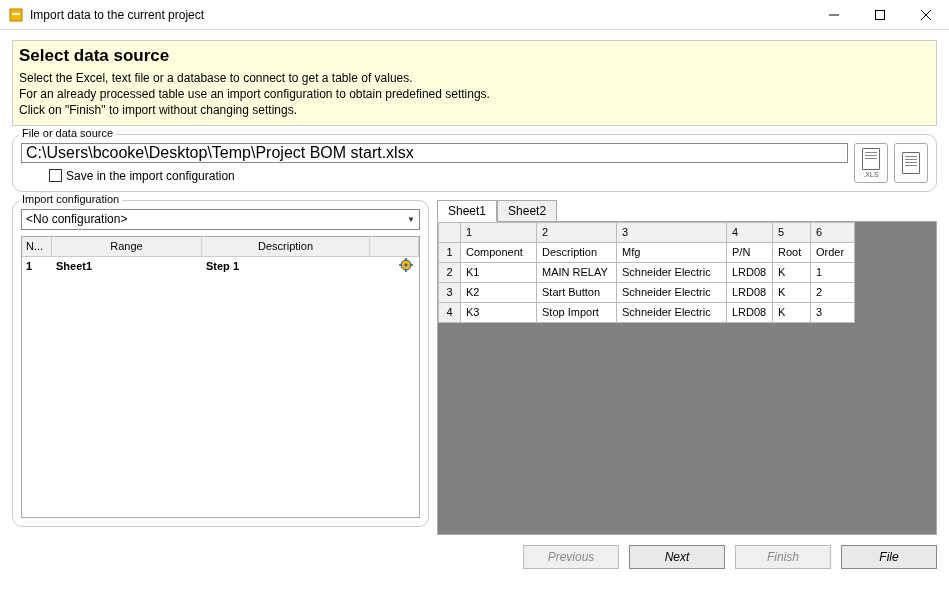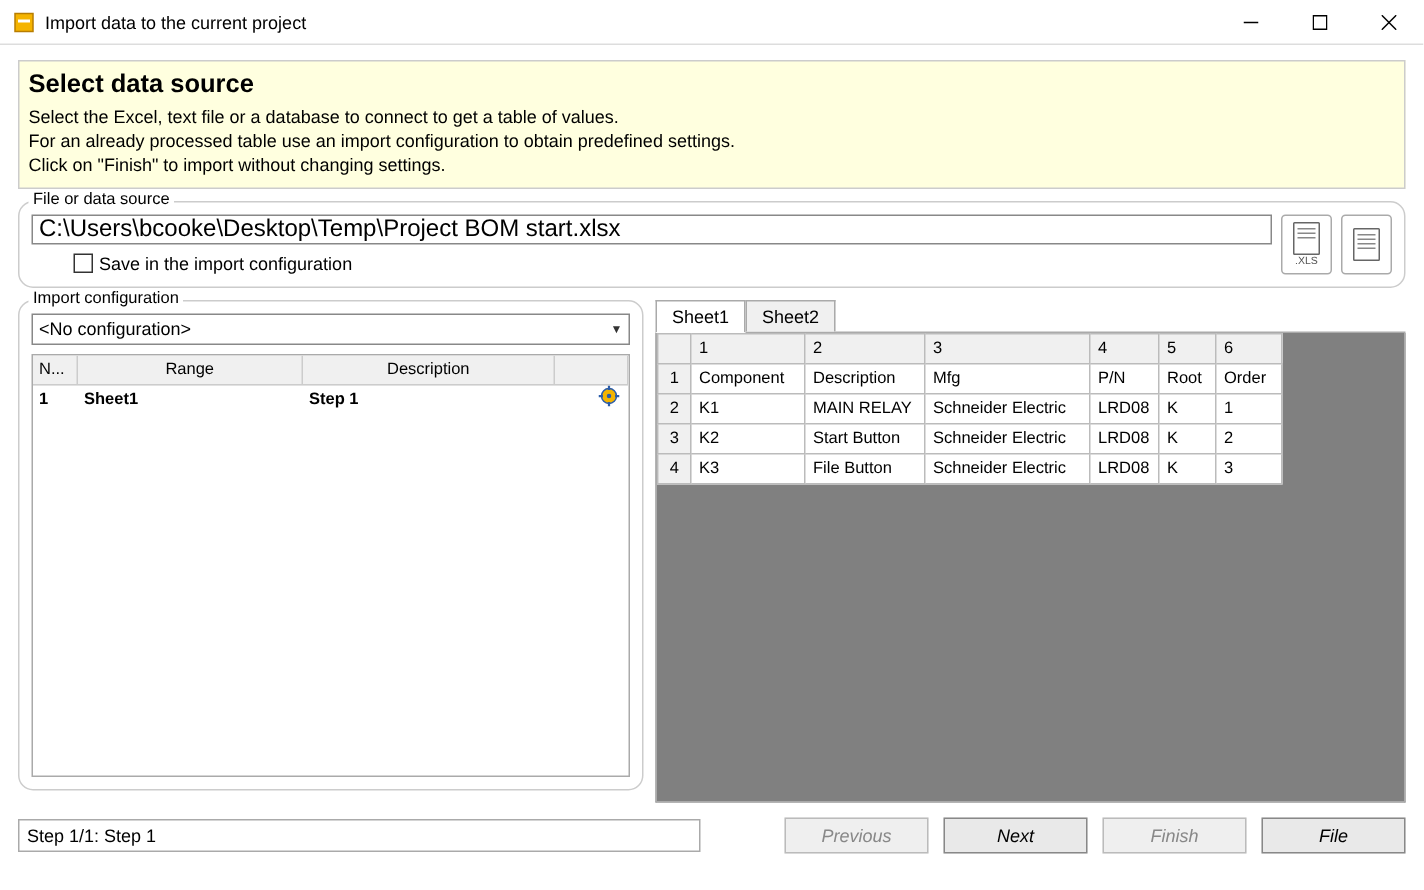--- a/index.html
+++ b/index.html
@@ -355,33 +355,32 @@
             <td>K2</td>
             <td>Start Button</td>
             <td>Schneider Electric</td>
             <td>LRD08</td>
             <td>K</td>
             <td>2</td>
           </tr>
           <tr>
             <th class="rowhdr">4</th>
             <td>K3</td>
-            <td>File Button</td>
+            <td>Stop Import</td>
             <td>Schneider Electric</td>
             <td>LRD08</td>
             <td>K</td>
             <td>3</td>
           </tr>
         </tbody>
           </table>
       </div>
     </div>
   </div>
 </div>
 
 <div class="bottom-bar">
-  <div class="status">Step 1/1: Step 1</div>
   <div class="spacer"></div>
   <div class="btn disabled">Previous</div>
   <div class="btn">Next</div>
   <div class="btn disabled">Finish</div>
   <div class="btn">File</div>
 </div>
 
 </body></html>

